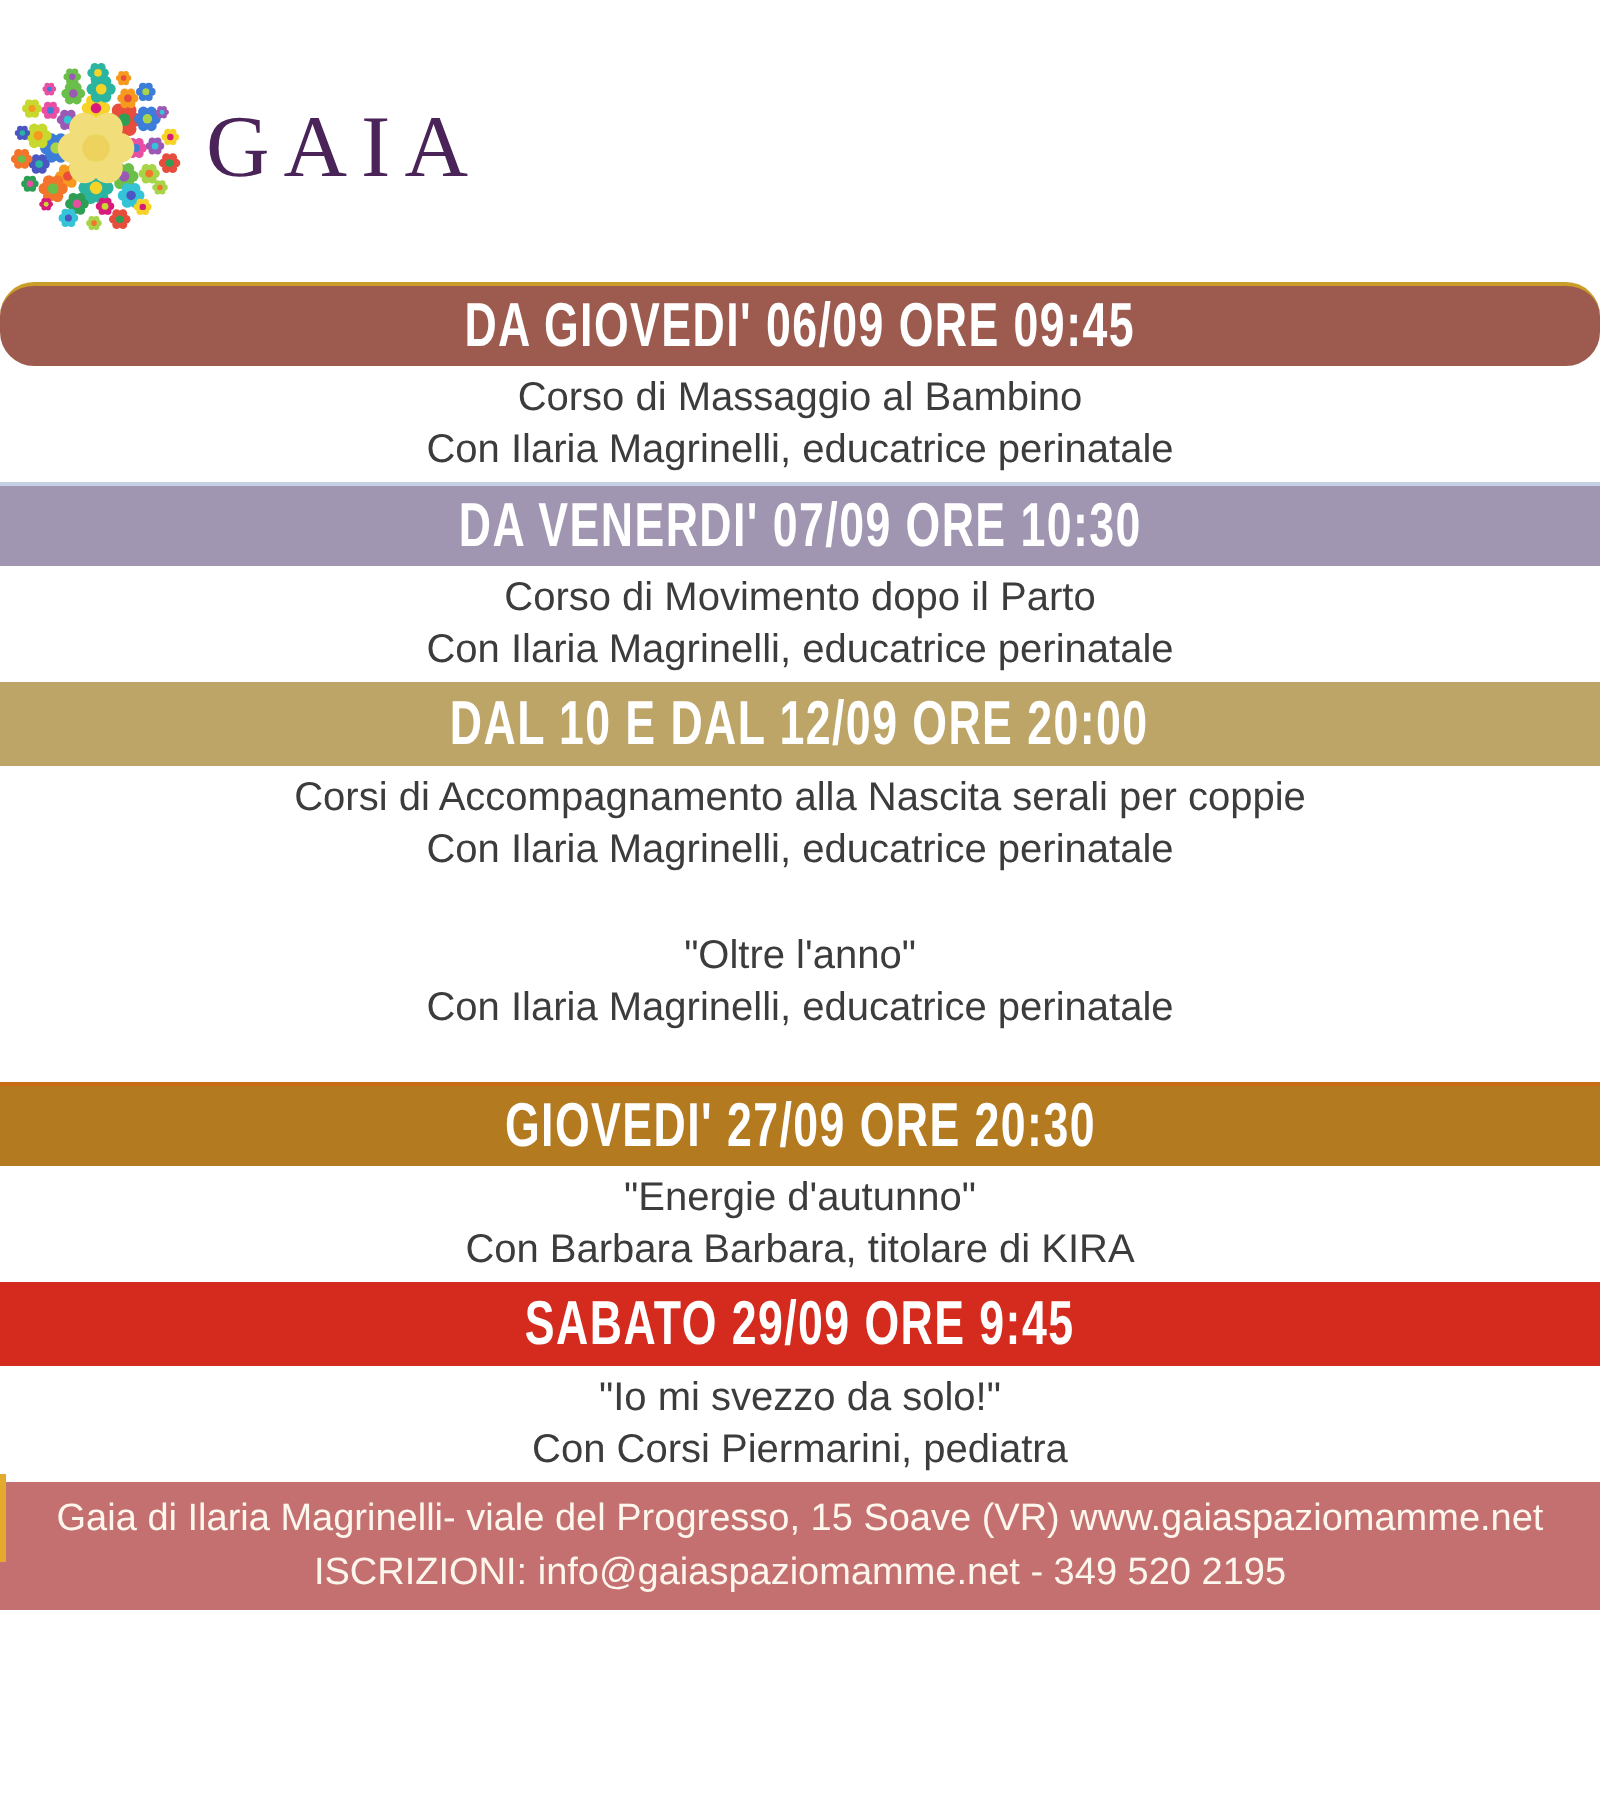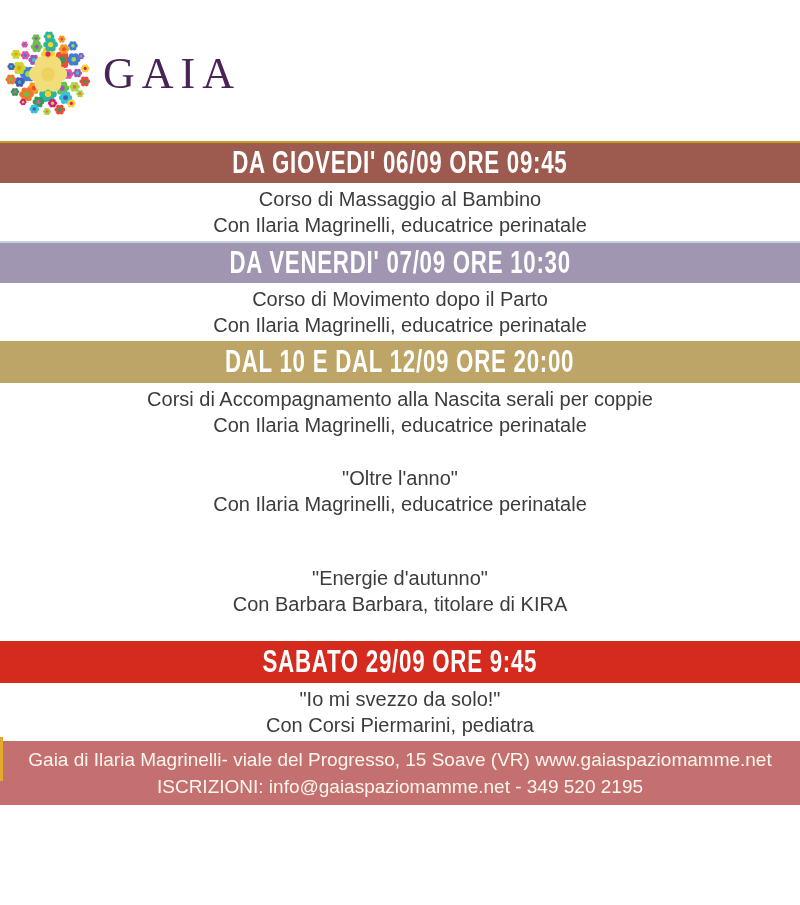--- a/index.html
+++ b/index.html
@@ -23,21 +23,21 @@
   
   .section { height:100px; display:flex; flex-direction:column; }
   .banner {
     height:42px; display:flex; align-items:center; justify-content:center;
     color:#ffffff;
   }
   .banner .condensed {
     display:inline-block; transform:scaleX(0.72); transform-origin:center center;
     font-weight:700; font-size:31px; letter-spacing:1px; white-space:nowrap;
   }
-  .banner.gold-edge { border-top:2px solid #c99d27; }
+  .banner.gold-edge { border-top:2px solid #c99d27;border-radius:17px; }
   .banner.blue-edge { border-top:2px solid #c5d0e2; }
   .banner.orange-edge { border-top:2px solid #c96a15; }
   .desc {
     flex:1; display:flex; flex-direction:column; align-items:center; justify-content:center;
     color:#3c3c3c; font-size:20px; line-height:26px; text-align:center;
   }
 
   
   .footer {
     height:64px; position:relative;
@@ -375,20 +375,23 @@
   </div>
 
   <div class="section">
     <div class="desc">
       <div>"Oltre l'anno"</div>
       <div>Con Ilaria Magrinelli, educatrice perinatale</div>
     </div>
   </div>
 
   <div class="section">
+    <div class="banner orange-edge" style="background-color: rgb(179, 122, 32);">
+      <span class="condensed">GIOVEDI' 27/09 ORE 20:30</span>
+    </div>
     <div class="desc">
       <div>"Energie d'autunno"</div>
       <div>Con Barbara Barbara, titolare di KIRA</div>
     </div>
   </div>
 
   <div class="section">
     <div class="banner" style="background-color: rgb(213, 43, 30);">
       <span class="condensed">SABATO 29/09 ORE 9:45</span>
     </div>

